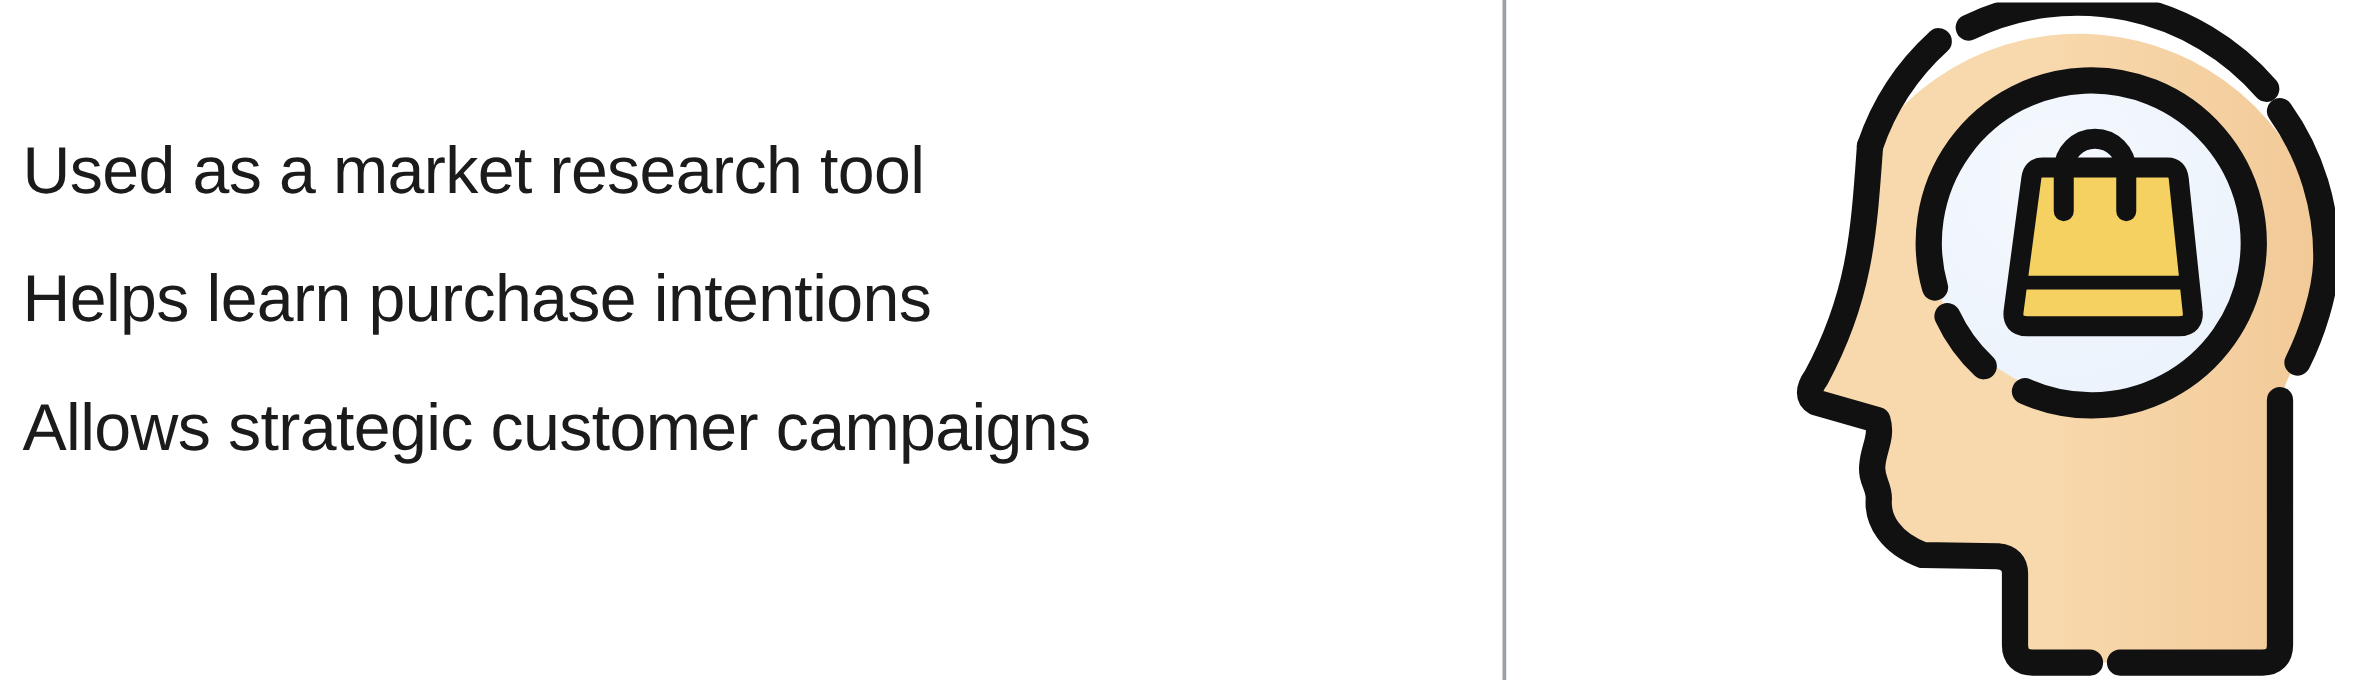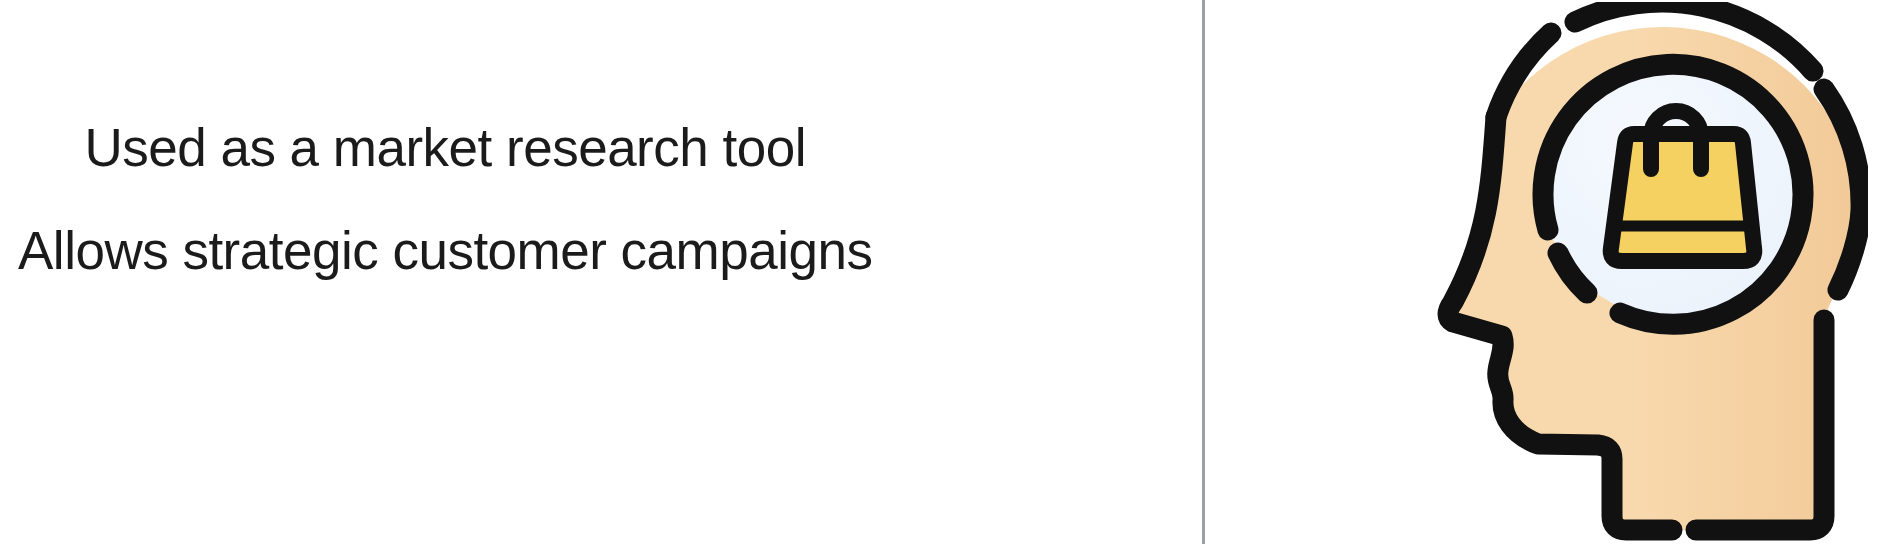--- a/index.html
+++ b/index.html
@@ -5,21 +5,21 @@
   html,body{margin:0;padding:0;}
   .page{
     position:relative;
     width:1886px;height:544px;
     background:var(--page-bg,#fff);
     overflow:hidden;
     font-family:"Liberation Sans",sans-serif;
   }
   .text-block{
     position:absolute;
-    left:18px;top:96px;text-align:center;
+    left:18px;top:85px;
   }
   .bullet-line{
     font-size:53px;
     line-height:103px;
     letter-spacing:-0.5px;
     color:var(--text,#1b1b1b);
     white-space:nowrap;
   }
   .divider{
     position:absolute;
@@ -39,20 +39,21 @@
   .outline-thin{fill:none;stroke:var(--outline,#111);stroke-width:16;stroke-linecap:round;stroke-linejoin:round;}
   .stripe{fill:none;stroke:var(--outline,#111);stroke-width:11;stroke-linecap:round;}
 </style>
 </head>
 <body>
 
 <div class="page">
 
   <div class="text-block">
     <div class="bullet-line">Used as a market research tool</div>
+    <div class="bullet-line">Helps learn purchase intentions</div>
     <div class="bullet-line">Allows strategic customer campaigns</div>
   </div>
 
   <div class="divider"></div>
 
   <div class="icon-wrap">
     <svg width="470" height="540" viewBox="0 0 470 540">
       <defs>
         <linearGradient id="headGrad" x1="0" y1="0" x2="1" y2="0">
           <stop offset="0.45" style="stop-color:var(--head-fill,#f8d9ad)"></stop>

